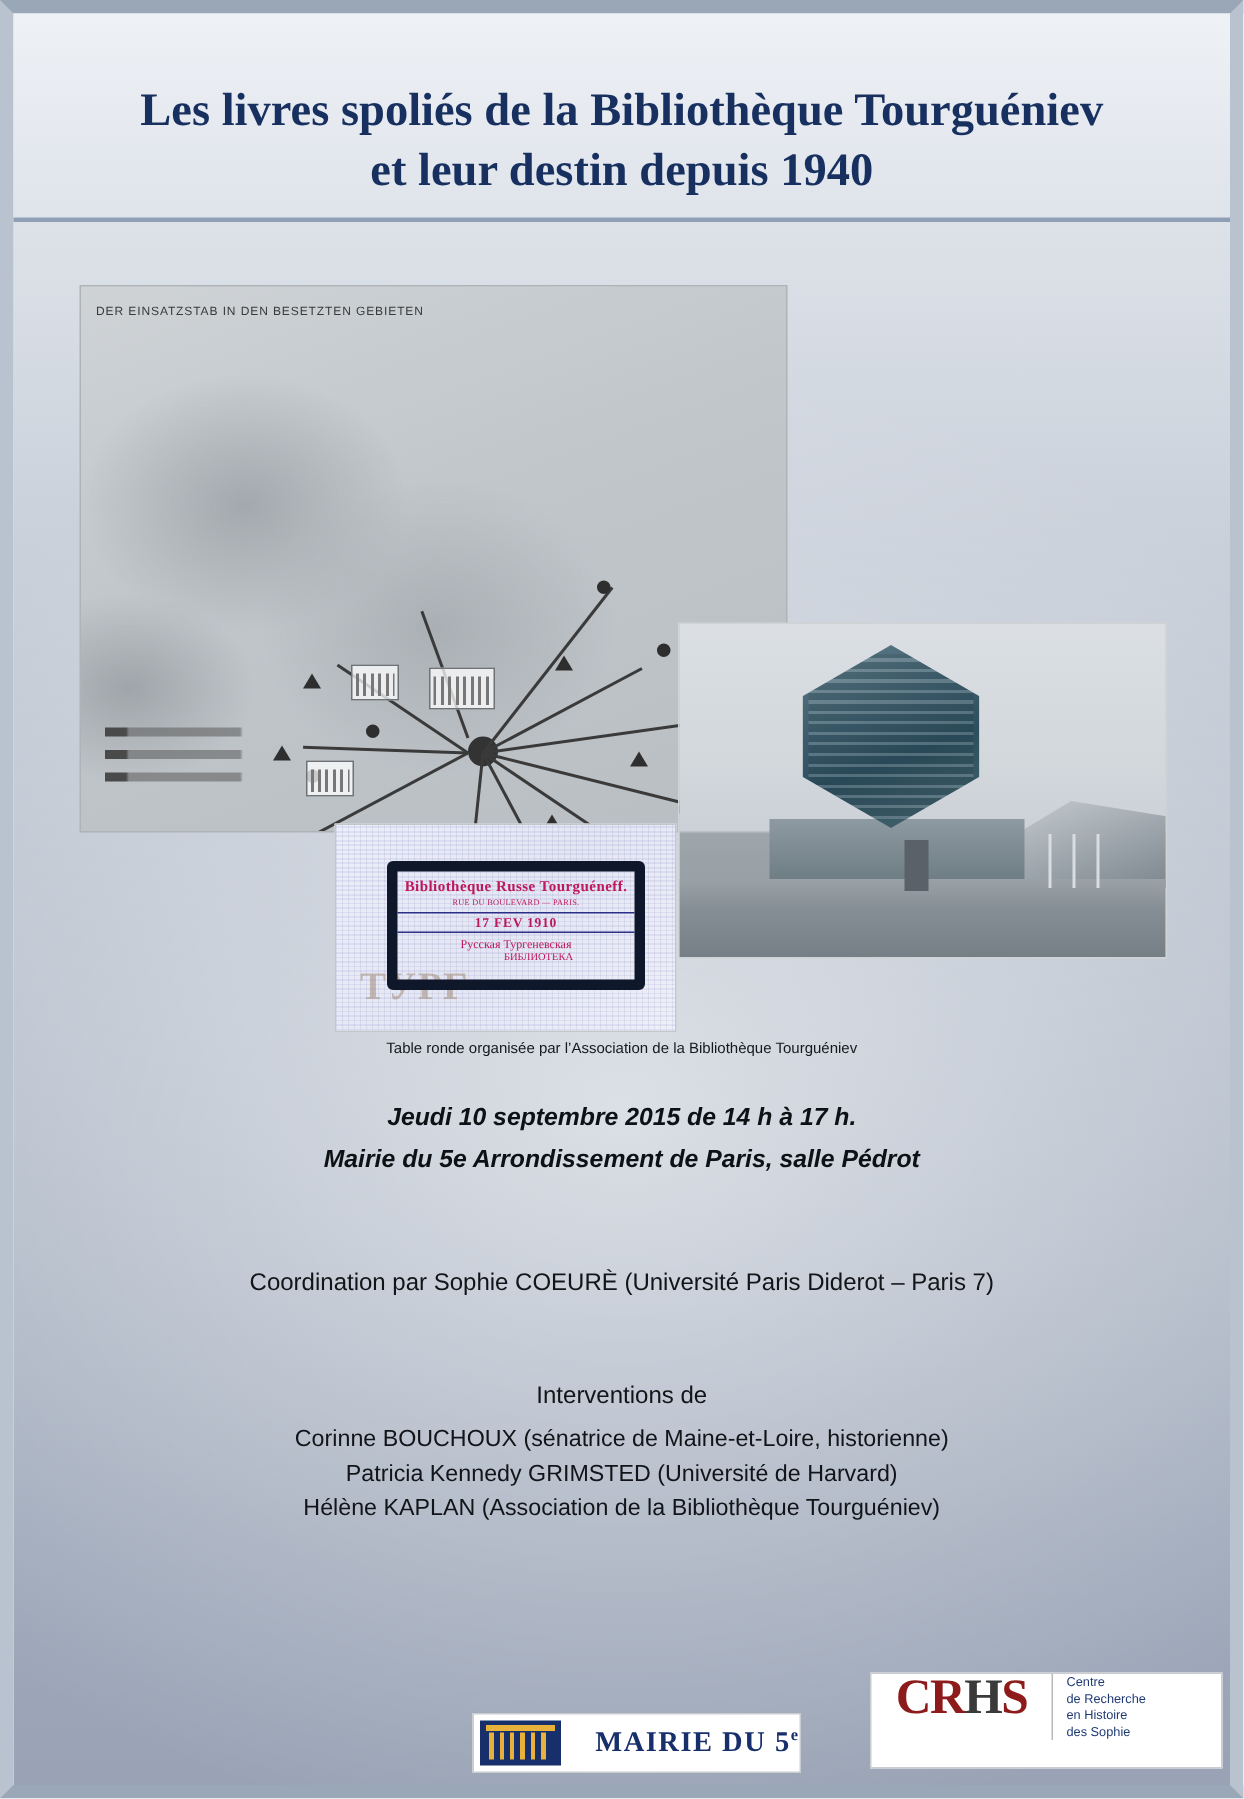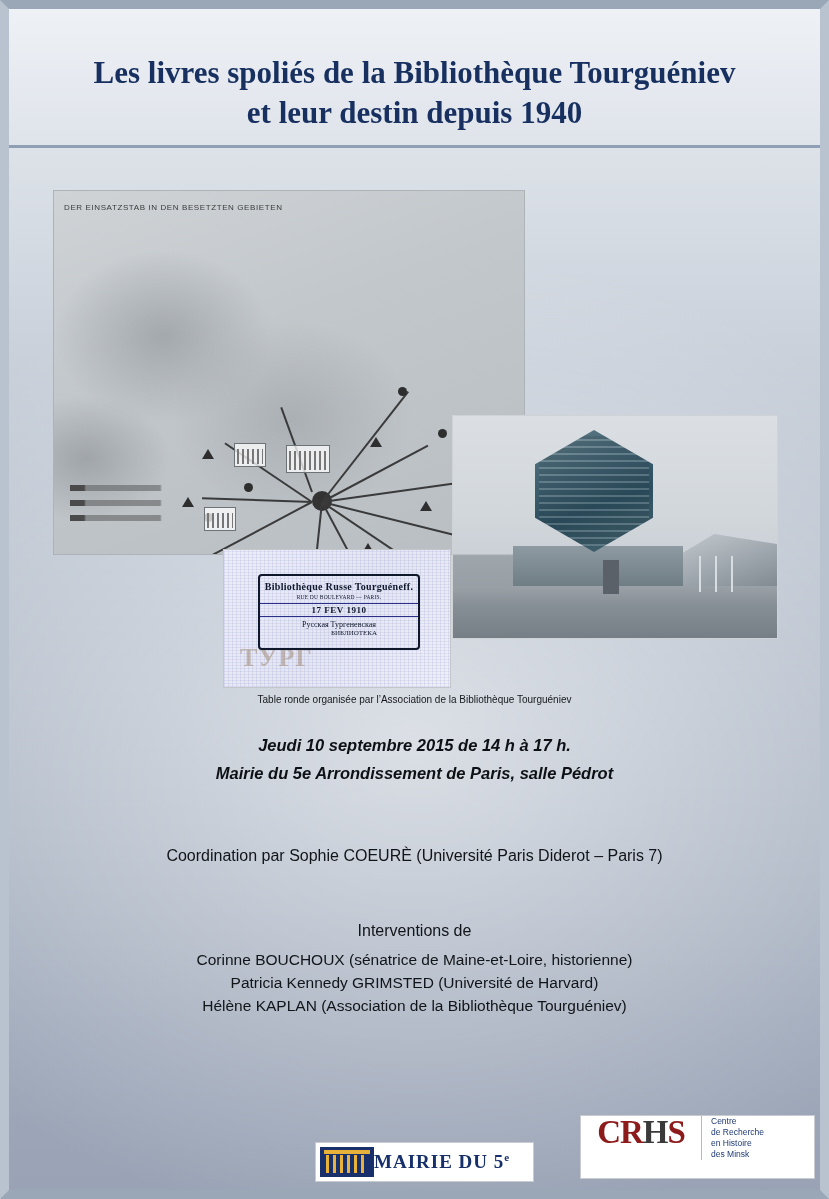--- a/index.html
+++ b/index.html
@@ -209,23 +209,23 @@
     font-size: 26px;
     color: rgba(150,125,95,0.45);
     font-weight: bold;
     letter-spacing: 1px;
     margin-top: 20px;
   }
   .stamp-box {
     position: absolute;
     left: 34px; top: 24px;
     width: 158px; height: 72px;
-    border: 2px solid #0f172a;
+    border: 7px solid #0f172a;
     border-radius: 4px;
-    color: #0f172a;
+    color: #be185d;
     text-align: center;
     font-family: "Liberation Serif", serif;
   }
   .stamp-l1 { font-size: 10px; font-weight: bold; margin-top: 5px; letter-spacing: .3px;}
   .stamp-l2 { font-size: 5.5px; margin-top: 2px; letter-spacing: .2px;}
   .stamp-date {
     font-size: 9px; font-weight: bold; margin-top: 3px;
     border-top: 1px solid #2b2f86;
     border-bottom: 1px solid #2b2f86;
     padding: 1px 0;
@@ -350,21 +350,21 @@
     position:absolute; left:6px; right:6px; top:8px; bottom:4px;
     background: repeating-linear-gradient(90deg, #e8b23a 0 3px, #17306b 3px 7px);
   }
   .lm-crest::after {
     content:"";
     position:absolute; left:4px; right:4px; top:3px; height:4px;
     background:#e8b23a;
   }
   .lm-text {
     flex: 1;
-    text-align: left;
+    text-align: right;
     color: #17306b;
     font-family: "Liberation Serif", serif;
     font-weight: bold;
     font-size: 19px;
     letter-spacing: 1px;
   }
   .lm-text sup { font-size: 11px; }
 
   .logo-crhs {
     position: absolute;
@@ -498,17 +498,17 @@
 
   <div class="logo-crhs">
     <div class="lc-mark">
       <span>CR</span><span class="h">H</span><span>S</span>
     </div>
     <div class="lc-sep"></div>
     <div class="lc-lines">
       <div>Centre</div>
       <div>de Recherche</div>
       <div>en Histoire</div>
-      <div>des Minsk</div>
+      <div>des Sophie</div>
     </div>
   </div>
 
 </div>
 
 </body></html>

